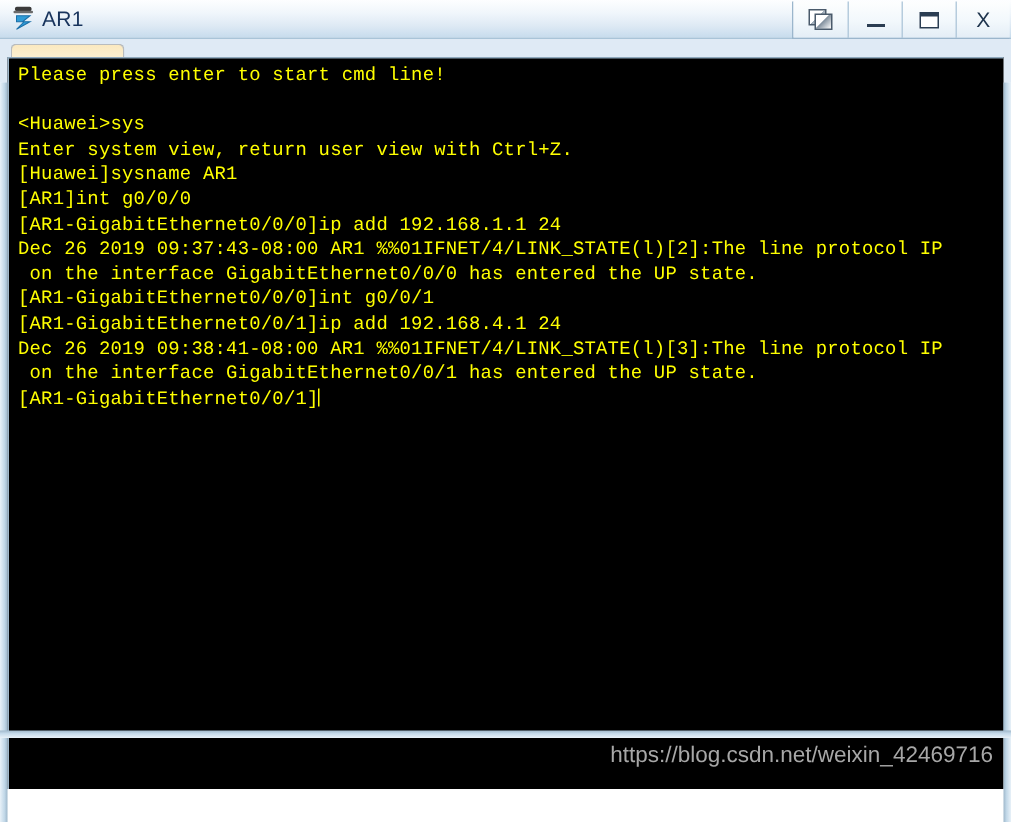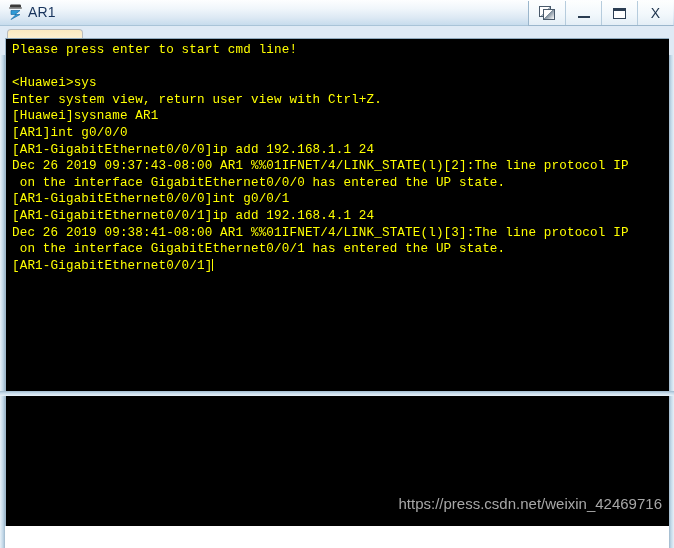--- a/index.html
+++ b/index.html
@@ -11,21 +11,21 @@
     width: 674px;
     height: 548px;
     overflow: hidden;
     font-family: "Liberation Sans", sans-serif;
   }
 
   #app-window {
     position: absolute;
     left: 0; top: 0;
     width: 674px;
-    height: 396px;
+    height: 492px;
     background: linear-gradient(to bottom, #f2f7fb 0%, #e3eef7 40%, #cfe0ef 78%, #b9d2e6 100%);
     box-sizing: border-box;
   }
 
   
   #title-bar {
     position: absolute;
     left: 0; top: 0;
     width: 674px;
     height: 26px;
@@ -214,19 +214,19 @@
   </div>
 
   <div id="tab-strip">
     <div id="tab-ar1">
       <span id="tab-ar1-label">AR1</span>
     </div>
   </div>
 
   <div id="terminal-frame">
     <div id="terminal-text"><span class="tline">Please press enter to start cmd line!</span><span class="tline"></span><span class="tline">&lt;Huawei&gt;sys</span><span class="tline">Enter system view, return user view with Ctrl+Z.</span><span class="tline">[Huawei]sysname AR1</span><span class="tline">[AR1]int g0/0/0</span><span class="tline">[AR1-GigabitEthernet0/0/0]ip add 192.168.1.1 24</span><span class="tline">Dec 26 2019 09:37:43-08:00 AR1 %%01IFNET/4/LINK_STATE(l)[2]:The line protocol IP</span><span class="tline"> on the interface GigabitEthernet0/0/0 has entered the UP state.</span><span class="tline">[AR1-GigabitEthernet0/0/0]int g0/0/1</span><span class="tline">[AR1-GigabitEthernet0/0/1]ip add 192.168.4.1 24</span><span class="tline">Dec 26 2019 09:38:41-08:00 AR1 %%01IFNET/4/LINK_STATE(l)[3]:The line protocol IP</span><span class="tline"> on the interface GigabitEthernet0/0/1 has entered the UP state.</span><span class="tline">[AR1-GigabitEthernet0/0/1]<span class="cursor"></span></span></div>
-    <div id="watermark">https://press.csdn.net/weixin_42469716</div>
+    <div id="watermark">https://blog.csdn.net/weixin_42469716</div>
   </div>
 
   <div id="frame-left"></div>
   <div id="frame-right"></div>
   <div id="frame-bottom"></div>
 </div>
 
 </body></html>

